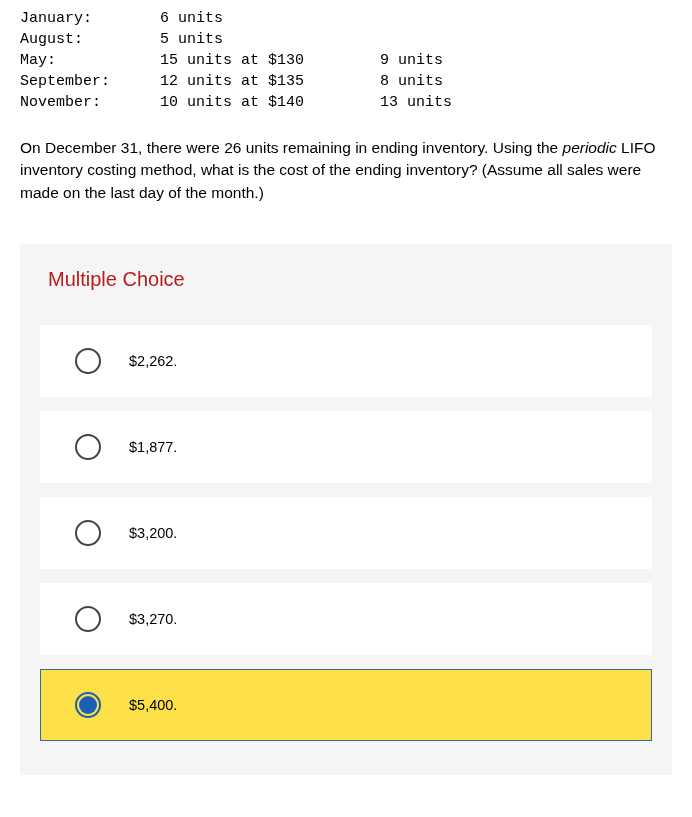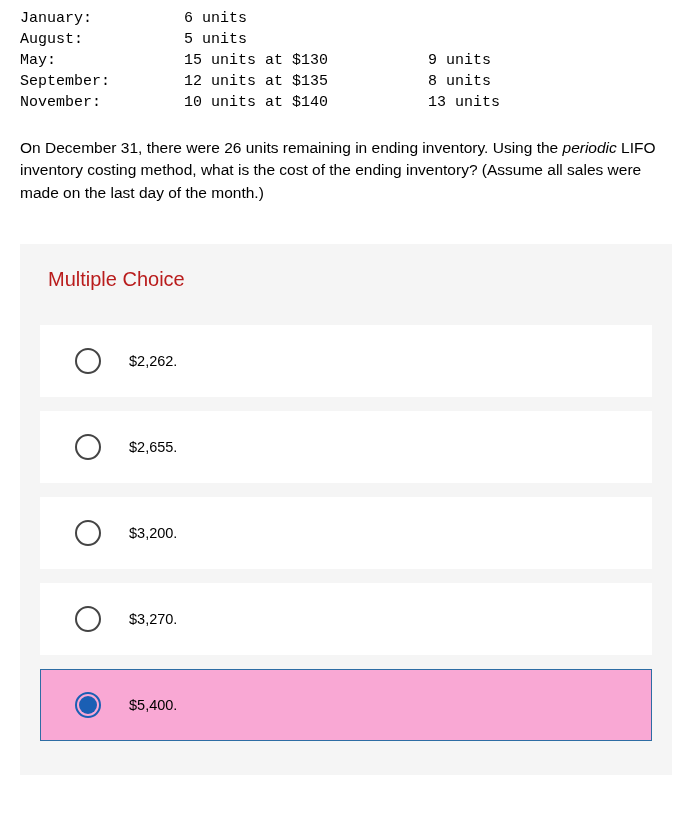--- a/index.html
+++ b/index.html
@@ -15,21 +15,20 @@
     }
     .data-table {
       padding: 8px 20px 12px 20px;
     }
     .data-row {
       display: flex;
       font-family: 'Courier New', monospace;
       font-size: 15px;
       line-height: 1.4;
       color: #000;
-      gap: 24px;
     }
     .col-month {
       width: 140px;
     }
     .col-units {
       width: 220px;
     }
     .col-sold {
       width: 100px;
       text-align: left;
@@ -57,21 +56,21 @@
       margin: 14px 20px;
       background: #fff;
       padding: 22px 20px;
       display: flex;
       align-items: center;
       border: 1px solid transparent;
       cursor: pointer;
     }
     .option.selected {
       border: 1px solid #2e6da4;
-      background: #f9a8d4;
+      background: #fde047;
     }
     .radio {
       width: 26px;
       height: 26px;
       border: 2px solid #444;
       border-radius: 50%;
       margin-left: 14px;
       margin-right: 28px;
       flex-shrink: 0;
       display: flex;
@@ -132,21 +131,21 @@
 <div class="mc-container">
   <div class="mc-header">Multiple Choice</div>
 
   <div class="option">
     <span class="radio"></span>
     <span class="option-label">$2,262.</span>
   </div>
 
   <div class="option">
     <span class="radio"></span>
-    <span class="option-label">$2,655.</span>
+    <span class="option-label">$1,877.</span>
   </div>
 
   <div class="option">
     <span class="radio"></span>
     <span class="option-label">$3,200.</span>
   </div>
 
   <div class="option">
     <span class="radio"></span>
     <span class="option-label">$3,270.</span>

